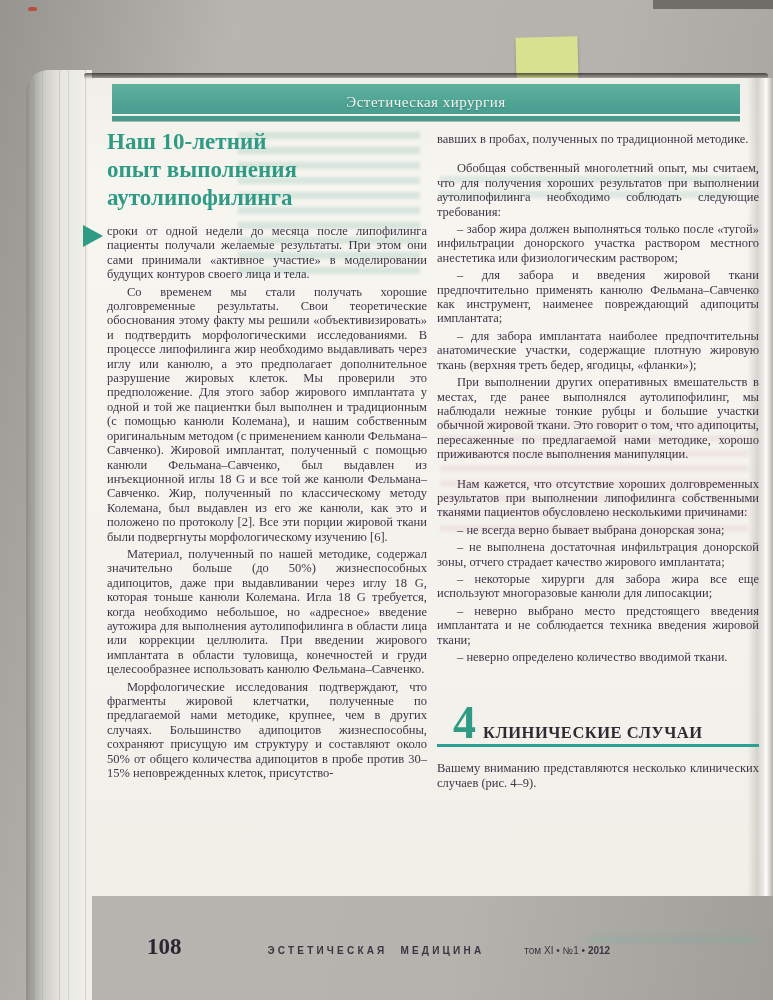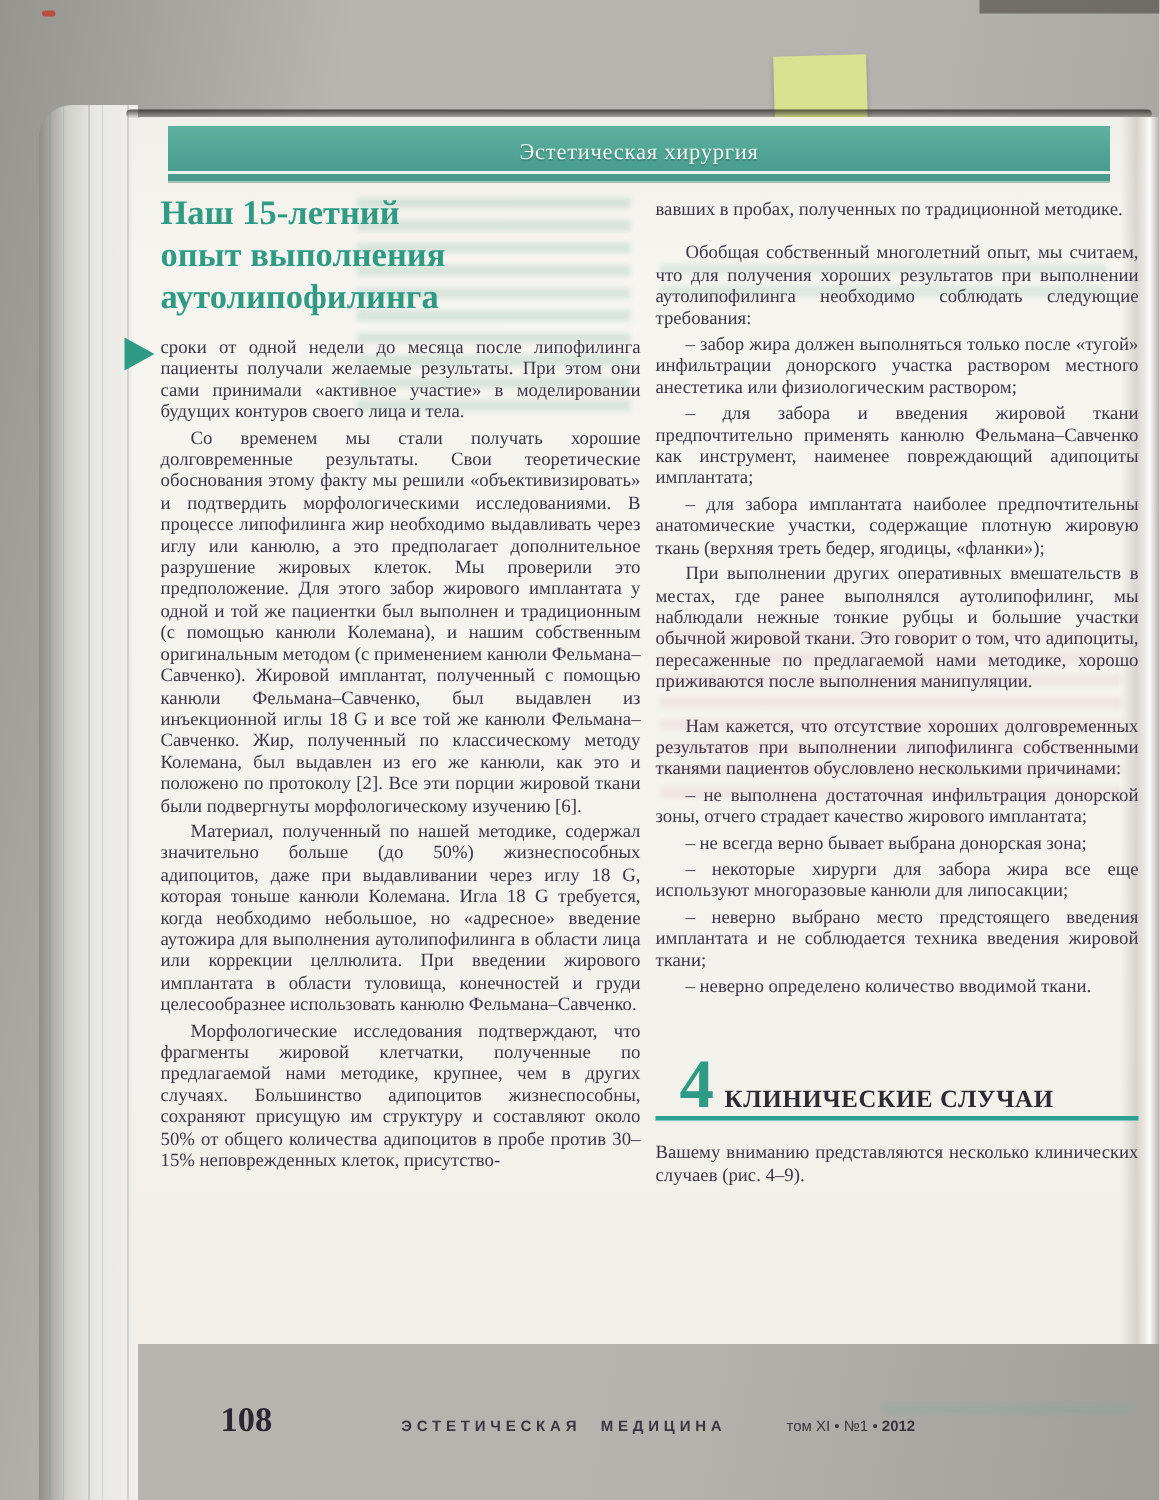--- a/index.html
+++ b/index.html
@@ -123,40 +123,40 @@
   <div class="ghost ghost-green g4"></div>
 
   <div class="header-band">
     <span class="header-band-title">Эстетическая хирургия</span>
   </div>
 
   <div class="para-marker"></div>
 
   <div class="col col-left">
     <div class="article-title">
-      <div>Наш 15-летний</div>
+      <div>Наш 10-летний</div>
       <div>опыт выполнения</div>
       <div>аутолипофилинга</div>
     </div>
     <p class="body-p">сроки от одной недели до месяца после липофилинга пациенты получали желаемые результаты. При этом они сами принимали «активное участие» в моделировании будущих контуров своего лица и тела.</p>
     <p class="body-p indent">Со временем мы стали получать хорошие долговременные результаты. Свои теоретические обоснования этому факту мы решили «объективизировать» и подтвердить морфологическими исследованиями. В процессе липофилинга жир необходимо выдавливать через иглу или канюлю, а это предполагает дополнительное разрушение жировых клеток. Мы проверили это предположение. Для этого забор жирового имплантата у одной и той же пациентки был выполнен и традиционным (с помощью канюли Колемана), и нашим собственным оригинальным методом (с применением канюли Фельмана–Савченко). Жировой имплантат, полученный с помощью канюли Фельмана–Савченко, был выдавлен из инъекционной иглы 18 G и все той же канюли Фельмана–Савченко. Жир, полученный по классическому методу Колемана, был выдавлен из его же канюли, как это и положено по протоколу [2]. Все эти порции жировой ткани были подвергнуты морфологическому изучению [6].</p>
     <p class="body-p indent">Материал, полученный по нашей методике, содержал значительно больше (до 50%) жизнеспособных адипоцитов, даже при выдавливании через иглу 18 G, которая тоньше канюли Колемана. Игла 18 G требуется, когда необходимо небольшое, но «адресное» введение аутожира для выполнения аутолипофилинга в области лица или коррекции целлюлита. При введении жирового имплантата в области туловища, конечностей и груди целесообразнее использовать канюлю Фельмана–Савченко.</p>
     <p class="body-p indent">Морфологические исследования подтверждают, что фрагменты жировой клетчатки, полученные по предлагаемой нами методике, крупнее, чем в других случаях. Большинство адипоцитов жизнеспособны, сохраняют присущую им структуру и составляют около 50% от общего количества адипоцитов в пробе против 30–15% неповрежденных клеток, присутство-</p>
   </div>
 
   <div class="col col-right">
     <p class="body-p">вавших в пробах, полученных по традиционной методике.</p>
     <p class="body-p indent gap-before">Обобщая собственный многолетний опыт, мы считаем, что для получения хороших результатов при выполнении аутолипофилинга необходимо соблюдать следующие требования:</p>
     <p class="body-p indent">– забор жира должен выполняться только после «тугой» инфильтрации донорского участка раствором местного анестетика или физиологическим раствором;</p>
     <p class="body-p indent">– для забора и введения жировой ткани предпочтительно применять канюлю Фельмана–Савченко как инструмент, наименее повреждающий адипоциты имплантата;</p>
     <p class="body-p indent">– для забора имплантата наиболее предпочтительны анатомические участки, содержащие плотную жировую ткань (верхняя треть бедер, ягодицы, «фланки»);</p>
     <p class="body-p indent">При выполнении других оперативных вмешательств в местах, где ранее выполнялся аутолипофилинг, мы наблюдали нежные тонкие рубцы и большие участки обычной жировой ткани. Это говорит о том, что адипоциты, пересаженные по предлагаемой нами методике, хорошо приживаются после выполнения манипуляции.</p>
     <p class="body-p indent gap-before">Нам кажется, что отсутствие хороших долговременных результатов при выполнении липофилинга собственными тканями пациентов обусловлено несколькими причинами:</p>
+    <p class="body-p indent">– не всегда верно бывает выбрана донорская зона;</p>
     <p class="body-p indent">– не выполнена достаточная инфильтрация донорской зоны, отчего страдает качество жирового имплантата;</p>
-    <p class="body-p indent">– не всегда верно бывает выбрана донорская зона;</p>
     <p class="body-p indent">– некоторые хирурги для забора жира все еще используют многоразовые канюли для липосакции;</p>
     <p class="body-p indent">– неверно выбрано место предстоящего введения имплантата и не соблюдается техника введения жировой ткани;</p>
     <p class="body-p indent">– неверно определено количество вводимой ткани.</p>
 
     <div class="section-heading">
       <span class="section-number">4</span>
       <span class="section-label">КЛИНИЧЕСКИЕ СЛУЧАИ</span>
     </div>
     <p class="body-p closing-p">Вашему вниманию представляются несколько клинических случаев (рис. 4–9).</p>
   </div>

